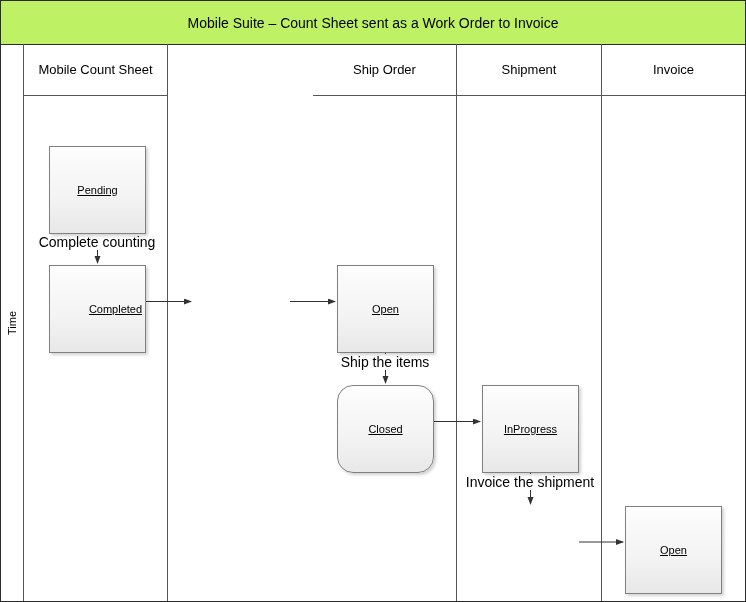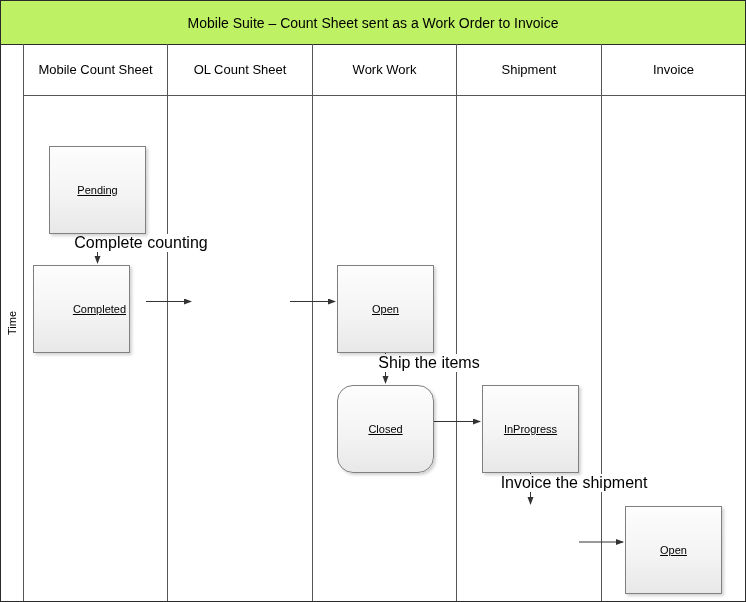--- a/index.html
+++ b/index.html
@@ -72,53 +72,47 @@
     text-decoration: underline;
   }
   .edges {
     position: absolute;
     top: 0; left: 0;
     pointer-events: none;
   }
   .edge-label {
     position: absolute;
     transform: translateX(-50%);
-    font-size: 16px;
+    font-size: 14px;
     background: #ffffff;
     padding: 0 3px;
     white-space: nowrap;
-    margin-left: 44px;
   }
 </style>
 </head>
 <body>
 
 <div class="diagram">
 
   <div class="title-bar">
     <span>Mobile Suite – Count Sheet sent as a Work Order to Invoice</span>
   </div>
 
   <div class="time-strip">
     <span class="time-label">Time</span>
   </div>
 
   <div class="lane" style="left:23px; width:144px;">
     <div class="lane-header">
       <span>Mobile Count Sheet</span>
     </div>
   </div>
-  <div class="lane" style="left:167px; width:145px;">
-    <div class="lane-header">
-      <span>OL Count Sheet</span>
-    </div>
-  </div>
   <div class="lane" style="left:312px; width:144px;">
     <div class="lane-header">
-      <span>Work Work</span>
+      <span>Ship Order</span>
     </div>
   </div>
   <div class="lane" style="left:456px; width:145px;">
     <div class="lane-header">
       <span>Shipment</span>
     </div>
   </div>
   <div class="lane last" style="left:601px; width:143px;">
     <div class="lane-header">
       <span>Invoice</span>
@@ -138,19 +132,19 @@
     <line x1="433" y1="420.5" x2="479" y2="420.5" stroke="#333333" stroke-width="1" marker-end="url(#arrow)"></line>
     <line x1="529.5" y1="457" x2="529.5" y2="503" stroke="#333333" stroke-width="1" marker-end="url(#arrow)"></line>
     <line x1="578" y1="541" x2="622" y2="541" stroke="#333333" stroke-width="1" marker-end="url(#arrow)"></line>
   </svg>
 
   <div class="edge-label" style="left:96px;  top:233px;">Complete counting</div>
   <div class="edge-label" style="left:384px; top:353px;">Ship the items</div>
   <div class="edge-label" style="left:529px; top:473px;">Invoice the shipment</div>
 
   <div class="node" style="left:48px;  top:145px;">Pending</div>
-  <div class="node" style="left:32px;  top:264px;padding-left:36px;">Completed</div>
+  <div class="node" style="left:48px;  top:264px;padding-left:36px;">Completed</div>
   <div class="node" style="left:336px; top:264px;">Open</div>
   <div class="node" style="left:336px; top:384px;border-radius:16px;">Closed</div>
   <div class="node" style="left:481px; top:384px;">InProgress</div>
   <div class="node" style="left:624px; top:505px;">Open</div>
 
 </div>
 
 </body></html>

